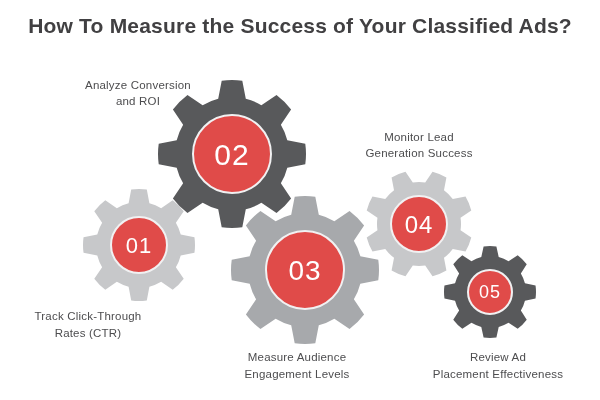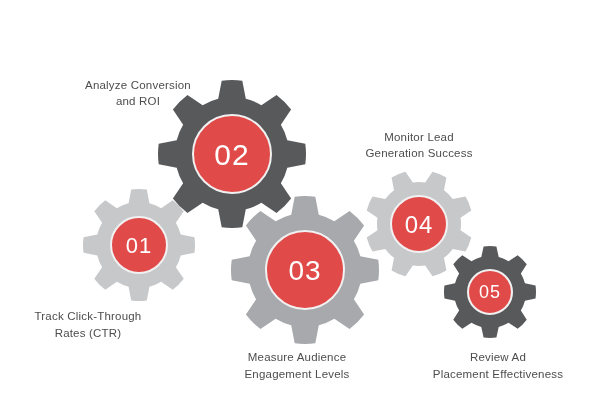--- a/index.html
+++ b/index.html
@@ -36,20 +36,21 @@
   .step-number {
     font-family: "Liberation Sans", sans-serif;
     font-weight: 400;
     letter-spacing: 1px;
   }
 </style>
 </head>
 <body>
 
 <div class="canvas">
+  <h1 class="title">How To Measure the Success of Your Classified Ads?</h1>
   <svg class="diagram" id="diagram" width="600" height="400" viewBox="0 0 600 400">
       <g>
         <path d="M 128.60 203.28 L 131.21 189.54 A 56 56 0 0 1 146.79 189.54 L 149.40 203.28 A 43 43 0 0 1 161.15 208.14 L 172.70 200.28 A 56 56 0 0 1 183.72 211.30 L 175.86 222.85 A 43 43 0 0 1 180.72 234.60 L 194.46 237.21 A 56 56 0 0 1 194.46 252.79 L 180.72 255.40 A 43 43 0 0 1 175.86 267.15 L 183.72 278.70 A 56 56 0 0 1 172.70 289.72 L 161.15 281.86 A 43 43 0 0 1 149.40 286.72 L 146.79 300.46 A 56 56 0 0 1 131.21 300.46 L 128.60 286.72 A 43 43 0 0 1 116.85 281.86 L 105.30 289.72 A 56 56 0 0 1 94.28 278.70 L 102.14 267.15 A 43 43 0 0 1 97.28 255.40 L 83.54 252.79 A 56 56 0 0 1 83.54 237.21 L 97.28 234.60 A 43 43 0 0 1 102.14 222.85 L 94.28 211.30 A 56 56 0 0 1 105.30 200.28 L 116.85 208.14 A 43 43 0 0 1 128.60 203.28 Z" fill="#c7c8ca"></path>
         <circle cx="139" cy="245" r="28" fill="#e04b49" stroke="#f1f1f2" stroke-width="2"></circle>
         <text x="139" y="245" dy="0.36em" text-anchor="middle" font-size="22" fill="#ffffff" class="step-number">01</text>
       </g>
       <g>
         <path d="M 218.21 98.69 L 221.70 80.72 A 74 74 0 0 1 242.30 80.72 L 245.79 98.69 A 57 57 0 0 1 261.36 105.14 L 276.53 94.90 A 74 74 0 0 1 291.10 109.47 L 280.86 124.64 A 57 57 0 0 1 287.31 140.21 L 305.28 143.70 A 74 74 0 0 1 305.28 164.30 L 287.31 167.79 A 57 57 0 0 1 280.86 183.36 L 291.10 198.53 A 74 74 0 0 1 276.53 213.10 L 261.36 202.86 A 57 57 0 0 1 245.79 209.31 L 242.30 227.28 A 74 74 0 0 1 221.70 227.28 L 218.21 209.31 A 57 57 0 0 1 202.64 202.86 L 187.47 213.10 A 74 74 0 0 1 172.90 198.53 L 183.14 183.36 A 57 57 0 0 1 176.69 167.79 L 158.72 164.30 A 74 74 0 0 1 158.72 143.70 L 176.69 140.21 A 57 57 0 0 1 183.14 124.64 L 172.90 109.47 A 74 74 0 0 1 187.47 94.90 L 202.64 105.14 A 57 57 0 0 1 218.21 98.69 Z" fill="#58595b"></path>
         <circle cx="232" cy="154" r="39" fill="#e04b49" stroke="#f1f1f2" stroke-width="2"></circle>
         <text x="232" y="154" dy="0.36em" text-anchor="middle" font-size="30" fill="#ffffff" class="step-number">02</text>

